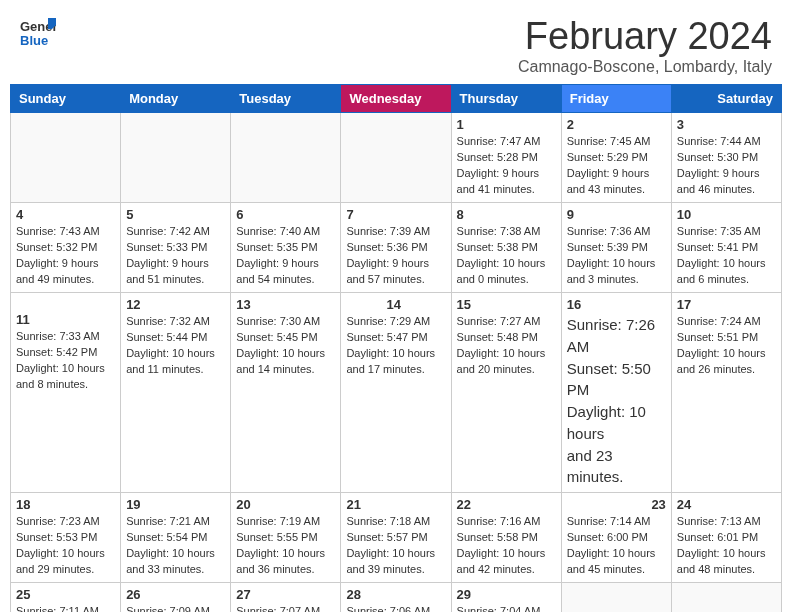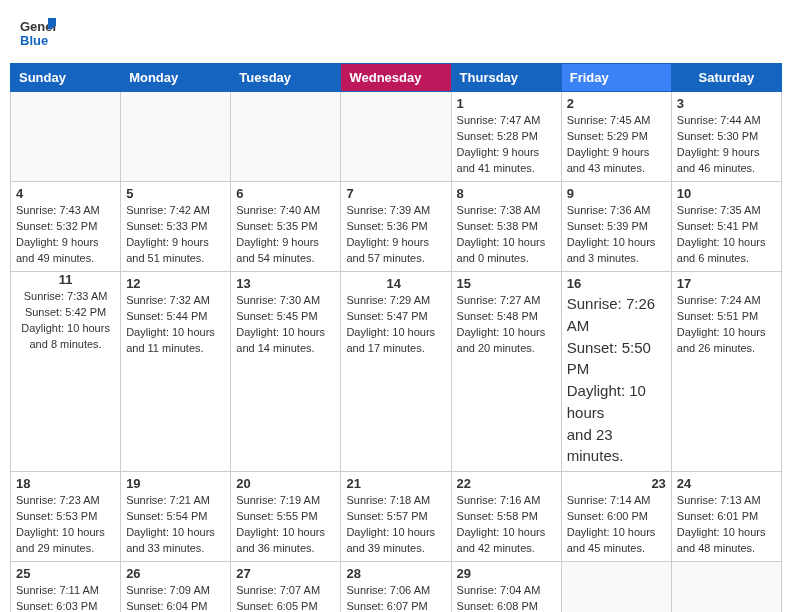--- a/index.html
+++ b/index.html
@@ -14,33 +14,37 @@
   <div style="display:flex; align-items:center;">
     <div style="margin-right:4px;">
       <svg width="36" height="36" viewBox="0 0 36 36">
         <rect x="0" y="0" width="36" height="36" fill="white"></rect>
         <text x="0" y="16" font-family="Arial" font-weight="bold" font-size="13" fill="#333">General</text>
         <text x="0" y="30" font-family="Arial" font-weight="bold" font-size="13" fill="#1565c0">Blue</text>
         <polygon points="28,3 36,3 36,10 32,14 28,14" fill="#1565c0"></polygon>
       </svg>
     </div>
   </div>
+  <div style="margin-left:auto; text-align:right;">
+    <div style="font-size:38px; font-weight:normal; color:#333; font-family:Arial;">February 2024</div>
+    <div style="font-size:16px; color:#555; font-family:Arial;">Camnago-Boscone, Lombardy, Italy</div>
+  </div>
 </div>
 
 <div class="calendar-wrapper">
   <table style="width:100%; border-collapse:collapse;">
     <thead>
       <tr>
       <th style="background: rgb(21, 101, 192); color: rgb(255, 255, 255); text-align: left; padding: 6px 8px; font-size: 13px; font-weight: bold; border: 1px solid rgb(21, 101, 192);">Sunday</th>
           <th style="background: rgb(21, 101, 192); color: rgb(255, 255, 255); text-align: left; padding: 6px 8px; font-size: 13px; font-weight: bold; border: 1px solid rgb(21, 101, 192);">Monday</th>
           <th style="background: rgb(21, 101, 192); color: rgb(255, 255, 255); text-align: left; padding: 6px 8px; font-size: 13px; font-weight: bold; border: 1px solid rgb(21, 101, 192);">Tuesday</th>
           <th style="background: #be185d; color: rgb(255, 255, 255); text-align: left; padding: 6px 8px; font-size: 13px; font-weight: bold; border: 1px solid rgb(21, 101, 192);">Wednesday</th>
           <th style="background: rgb(21, 101, 192); color: rgb(255, 255, 255); text-align: left; padding: 6px 8px; font-size: 13px; font-weight: bold; border: 1px solid rgb(21, 101, 192);">Thursday</th>
           <th style="background: #3b82f6; color: rgb(255, 255, 255); text-align: left; padding: 6px 8px; font-size: 13px; font-weight: bold; border: 1px solid rgb(21, 101, 192);">Friday</th>
-          <th style="background: rgb(21, 101, 192); color: rgb(255, 255, 255); text-align: center; padding: 6px 8px; font-size: 13px; font-weight: bold; border: 1px solid rgb(21, 101, 192);">Saturday</th>
+          <th style="background: rgb(21, 101, 192); color: rgb(255, 255, 255); text-align: right; padding: 6px 8px; font-size: 13px; font-weight: bold; border: 1px solid rgb(21, 101, 192);">Saturday</th>
         </tr>
     </thead>
     <tbody id="calendar-body">
     <tr>
           <td style="vertical-align: top; padding: 4px 5px; border: 1px solid rgb(204, 204, 204); font-size: 11px; width: 14.28%; height: 90px; background: rgb(249, 249, 249);"></td>
           <td style="vertical-align: top; padding: 4px 5px; border: 1px solid rgb(204, 204, 204); font-size: 11px; width: 14.28%; height: 90px; background: rgb(249, 249, 249);"></td>
           <td style="vertical-align: top; padding: 4px 5px; border: 1px solid rgb(204, 204, 204); font-size: 11px; width: 14.28%; height: 90px; background: rgb(249, 249, 249);"></td>
           <td style="vertical-align: top; padding: 4px 5px; border: 1px solid rgb(204, 204, 204); font-size: 11px; width: 14.28%; height: 90px; background: rgb(249, 249, 249);"></td>
           <td style="vertical-align: top; padding: 4px 5px; border: 1px solid rgb(204, 204, 204); font-size: 11px; width: 14.28%; height: 90px;">
             <div style="font-size: 13px; font-weight: bold; color: rgb(51, 51, 51); margin-bottom: 2px;">1</div>
@@ -109,21 +113,21 @@
           </td>
           <td style="vertical-align: top; padding: 4px 5px; border: 1px solid rgb(204, 204, 204); font-size: 11px; width: 14.28%; height: 90px;">
             <div style="font-size: 13px; font-weight: bold; color: rgb(51, 51, 51); margin-bottom: 2px;">10</div>
             <div style="color: rgb(51, 51, 51); line-height: 1.45; font-size: 11px; font-family: Arial; white-space: pre-line;">Sunrise: 7:35 AM
 Sunset: 5:41 PM
 Daylight: 10 hours
 and 6 minutes.</div>
           </td>
         </tr>
         <tr>
-          <td style="vertical-align: top; padding: 0 5px; border: 1px solid rgb(204, 204, 204); font-size: 11px; width: 14.28%; height: 90px; text-align: center;">
+          <td style="vertical-align: top; padding: 19px 5px; border: 1px solid rgb(204, 204, 204); font-size: 11px; width: 14.28%; height: 90px;">
             <div style="font-size: 13px; font-weight: bold; color: rgb(51, 51, 51); margin-bottom: 2px;">11</div>
             <div style="color: rgb(51, 51, 51); line-height: 1.45; font-size: 11px; font-family: Arial; white-space: pre-line;">Sunrise: 7:33 AM
 Sunset: 5:42 PM
 Daylight: 10 hours
 and 8 minutes.</div>
           </td>
           <td style="vertical-align: top; padding: 4px 5px; border: 1px solid rgb(204, 204, 204); font-size: 11px; width: 14.28%; height: 90px;">
             <div style="font-size: 13px; font-weight: bold; color: rgb(51, 51, 51); margin-bottom: 2px;">12</div>
             <div style="color: rgb(51, 51, 51); line-height: 1.45; font-size: 11px; font-family: Arial; white-space: pre-line;">Sunrise: 7:32 AM
 Sunset: 5:44 PM

